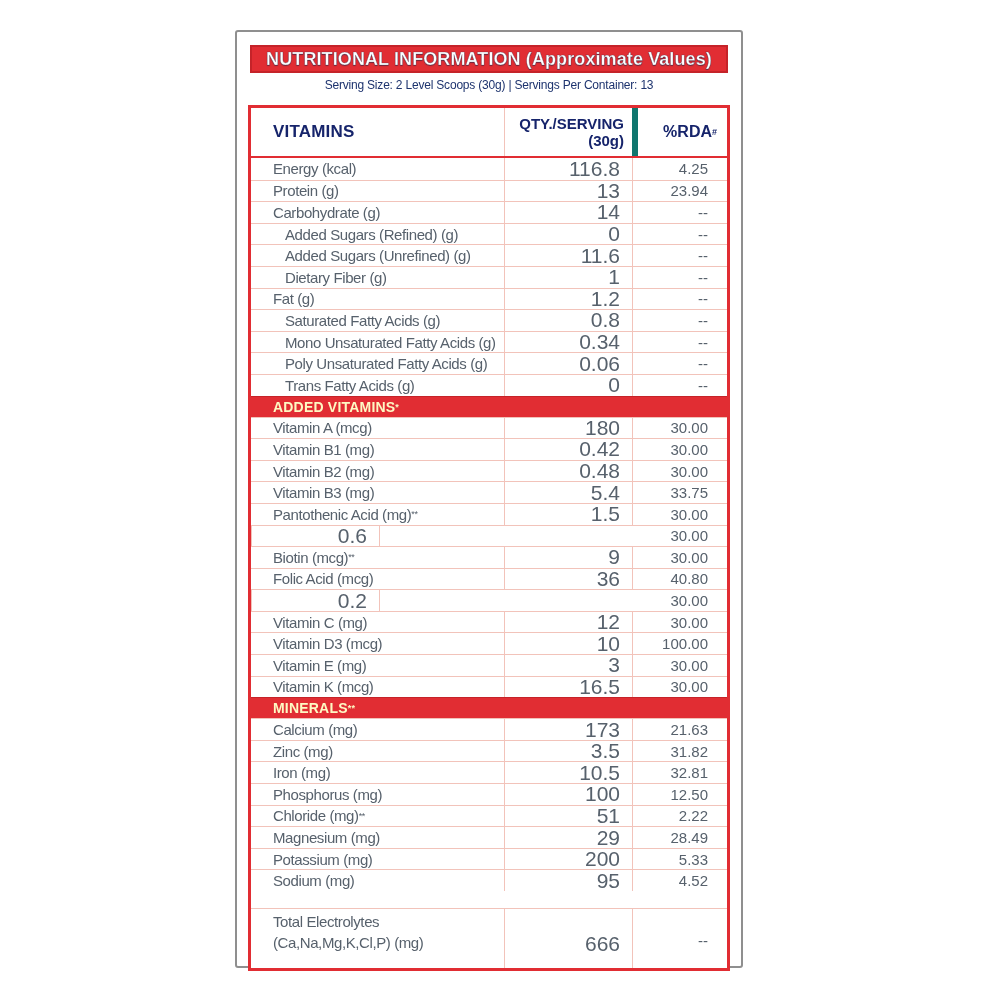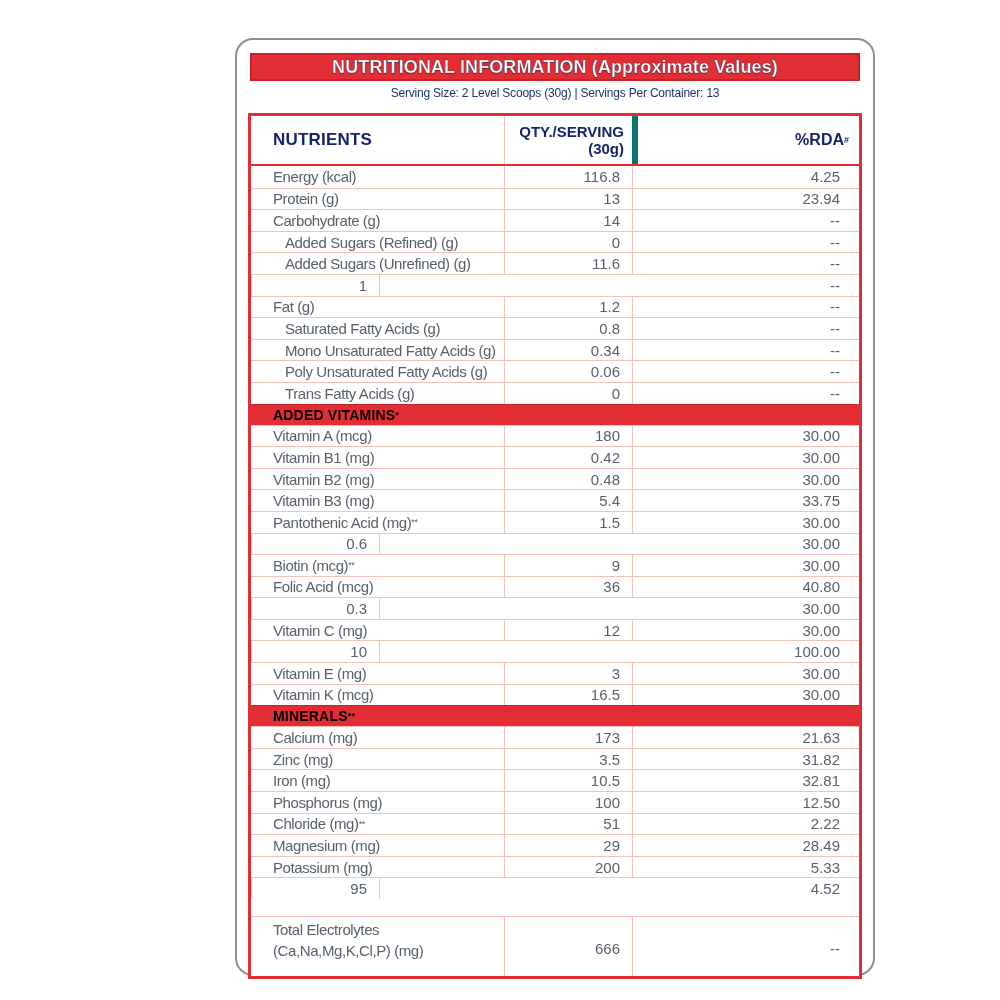--- a/index.html
+++ b/index.html
@@ -1,24 +1,24 @@
 <!DOCTYPE html>
 <html><head>
 <meta charset="utf-8">
 <style>
   * { margin: 0; padding: 0; box-sizing: border-box; }
   html, body { width: 1000px; height: 1000px; background: #ffffff; font-family: "Liberation Sans", sans-serif; }
 
   .card {
     position: absolute;
-    left: 235px; top: 38px;
-    width: 640px; height: 938px;
+    left: 235px; top: 30px;
+    width: 508px; height: 938px;
     background: #ffffff;
     border: 2px solid #8f8f8f;
-    border-radius: 18px;
+    border-radius: 3px;
   }
 
   .banner {
     margin: 13px 13px 0 13px;
     height: 28px;
     background: #e12d33;
     border: 2px solid #c52329;
     display: flex; align-items: center; justify-content: center;
     color: #ffffff;
     font-weight: bold;
@@ -82,55 +82,55 @@
     padding-left: 22px;
     color: #57616c; font-size: 15px; letter-spacing: -0.4px;
     white-space: pre-line;
   }
   .row.indent .label { padding-left: 34px; }
   .row .qty {
     flex: 0 0 128px;
     border-left: 1px solid #f2c3ba;
     display: flex; align-items: center; justify-content: flex-end;
     padding-right: 12px;
-    color: #57616c; font-size: 15px;
+    color: #57616c; font-size: 21px;
   }
   .row .rda {
     flex: 1 1 auto;
     border-left: 1px solid #f2c3ba;
     display: flex; align-items: center; justify-content: flex-end;
     padding-right: 19px;
     color: #57616c; font-size: 15px;
   }
 
   .row.tall { height: 60px; margin-top: 17px; }
   .row.tall .label { align-items: flex-start; padding-top: 2px; line-height: 21px; }
   .row.tall .qty, .row.tall .rda { align-items: flex-start; padding-top: 23px; }
 
   .band {
     height: 21px;
     background: #e12d33;
     border-top: 1px solid #c52329;
     display: flex; align-items: center;
     padding-left: 22px;
-    color: #000000; font-weight: bold; font-size: 14px; letter-spacing: 0.2px;
+    color: #fef9c3; font-weight: bold; font-size: 14px; letter-spacing: 0.2px;
   }
 </style>
 </head>
 <body>
 
 <div class="card">
   <div class="banner">
     <span>NUTRITIONAL INFORMATION (Approximate Values)</span>
   </div>
   <div class="serving">Serving Size: 2 Level Scoops (30g) | Servings Per Container: 13</div>
 
   <div class="ntable">
     <div class="hrow">
-      <div class="h-nutrients">NUTRIENTS</div>
+      <div class="h-nutrients">VITAMINS</div>
       <div class="h-qty">
         <span>QTY./SERVING</span>
         <span>(30g)</span>
       </div>
       <div class="h-rda">
         <span>%RDA</span>
           <sup>#</sup>
       </div>
     </div>
     <div id="table-body">
@@ -158,20 +158,21 @@
     <div class="rda">--</div>
   </div>
 
   <div class="row indent">
     <div class="label"><span class="lbl-text">Added Sugars (Unrefined) (g)</span><sup class="lbl-sup"></sup></div>
     <div class="qty">11.6</div>
     <div class="rda">--</div>
   </div>
 
   <div class="row indent">
+    <div class="label"><span class="lbl-text">Dietary Fiber (g)</span><sup class="lbl-sup"></sup></div>
     <div class="qty">1</div>
     <div class="rda">--</div>
   </div>
 
   <div class="row">
     <div class="label"><span class="lbl-text">Fat (g)</span><sup class="lbl-sup"></sup></div>
     <div class="qty">1.2</div>
     <div class="rda">--</div>
   </div>
 
@@ -245,31 +246,32 @@
     <div class="rda">30.00</div>
   </div>
 
   <div class="row">
     <div class="label"><span class="lbl-text">Folic Acid (mcg)</span><sup class="lbl-sup"></sup></div>
     <div class="qty">36</div>
     <div class="rda">40.80</div>
   </div>
 
   <div class="row">
-    <div class="qty">0.3</div>
+    <div class="qty">0.2</div>
     <div class="rda">30.00</div>
   </div>
 
   <div class="row">
     <div class="label"><span class="lbl-text">Vitamin C (mg)</span><sup class="lbl-sup"></sup></div>
     <div class="qty">12</div>
     <div class="rda">30.00</div>
   </div>
 
   <div class="row">
+    <div class="label"><span class="lbl-text">Vitamin D3 (mcg)</span><sup class="lbl-sup"></sup></div>
     <div class="qty">10</div>
     <div class="rda">100.00</div>
   </div>
 
   <div class="row">
     <div class="label"><span class="lbl-text">Vitamin E (mg)</span><sup class="lbl-sup"></sup></div>
     <div class="qty">3</div>
     <div class="rda">30.00</div>
   </div>
 
@@ -320,20 +322,21 @@
     <div class="rda">28.49</div>
   </div>
 
   <div class="row">
     <div class="label"><span class="lbl-text">Potassium (mg)</span><sup class="lbl-sup"></sup></div>
     <div class="qty">200</div>
     <div class="rda">5.33</div>
   </div>
 
   <div class="row">
+    <div class="label"><span class="lbl-text">Sodium (mg)</span><sup class="lbl-sup"></sup></div>
     <div class="qty">95</div>
     <div class="rda">4.52</div>
   </div>
 
   <div class="row tall">
     <div class="label"><span class="lbl-text">Total Electrolytes
 (Ca,Na,Mg,K,Cl,P) (mg)</span><sup class="lbl-sup"></sup></div>
     <div class="qty">666</div>
     <div class="rda">--</div>
   </div>

